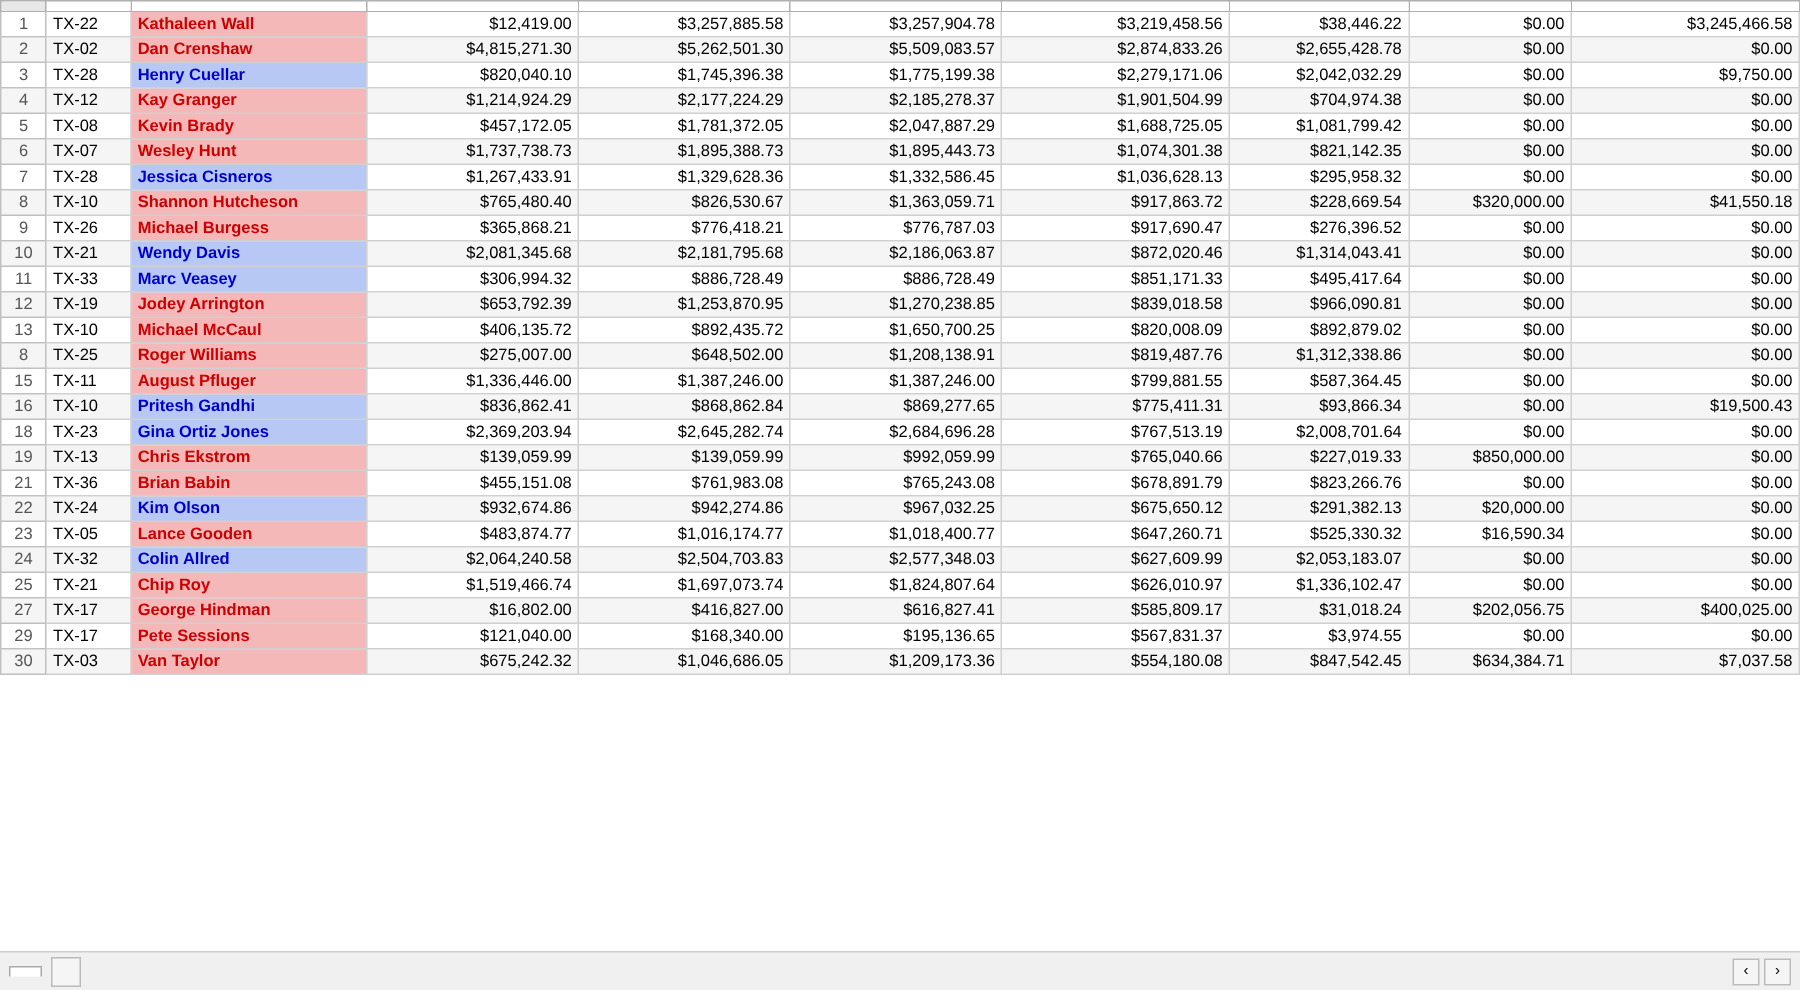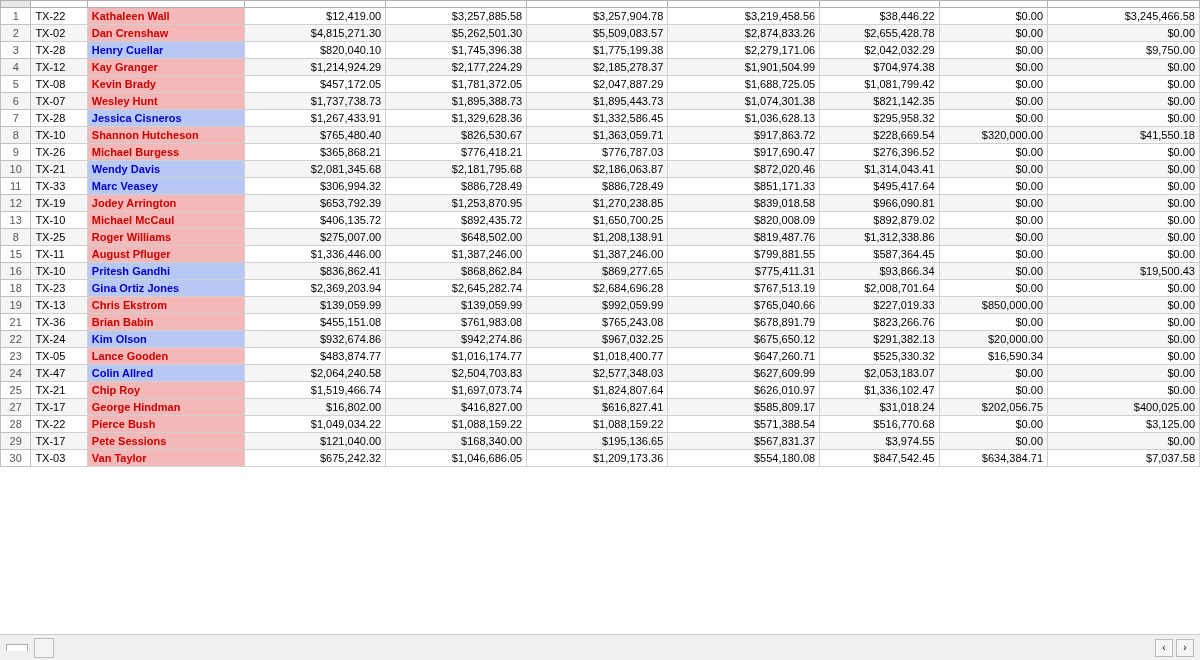--- a/index.html
+++ b/index.html
@@ -393,21 +393,21 @@
             <td class="num">$483,874.77</td>
             <td class="num">$1,016,174.77</td>
             <td class="num">$1,018,400.77</td>
             <td class="num">$647,260.71</td>
             <td class="num">$525,330.32</td>
             <td class="num">$16,590.34</td>
             <td class="num">$0.00</td>
           </tr>
           <tr>
             <td class="row-num">24</td>
-            <td>TX-47</td>
+            <td>TX-32</td>
             <td class="blue-bg"><span class="name-blue">Colin Allred</span></td>
             <td class="num">$2,064,240.58</td>
             <td class="num">$2,504,703.83</td>
             <td class="num">$2,577,348.03</td>
             <td class="num">$627,609.99</td>
             <td class="num">$2,053,183.07</td>
             <td class="num">$0.00</td>
             <td class="num">$0.00</td>
           </tr>
           <tr>
@@ -426,32 +426,20 @@
             <td class="row-num">27</td>
             <td>TX-17</td>
             <td class="red-bg"><span class="name-red">George Hindman</span></td>
             <td class="num">$16,802.00</td>
             <td class="num">$416,827.00</td>
             <td class="num">$616,827.41</td>
             <td class="num">$585,809.17</td>
             <td class="num">$31,018.24</td>
             <td class="num">$202,056.75</td>
             <td class="num">$400,025.00</td>
-          </tr>
-          <tr>
-            <td class="row-num">28</td>
-            <td>TX-22</td>
-            <td class="red-bg"><span class="name-red">Pierce Bush</span></td>
-            <td class="num">$1,049,034.22</td>
-            <td class="num">$1,088,159.22</td>
-            <td class="num">$1,088,159.22</td>
-            <td class="num">$571,388.54</td>
-            <td class="num">$516,770.68</td>
-            <td class="num">$0.00</td>
-            <td class="num">$3,125.00</td>
           </tr>
           <tr>
             <td class="row-num">29</td>
             <td>TX-17</td>
             <td class="red-bg"><span class="name-red">Pete Sessions</span></td>
             <td class="num">$121,040.00</td>
             <td class="num">$168,340.00</td>
             <td class="num">$195,136.65</td>
             <td class="num">$567,831.37</td>
             <td class="num">$3,974.55</td>

